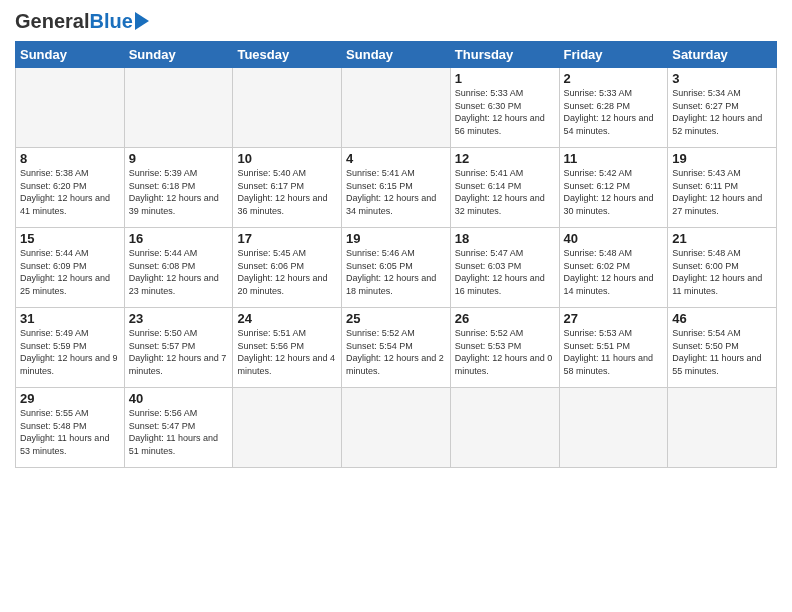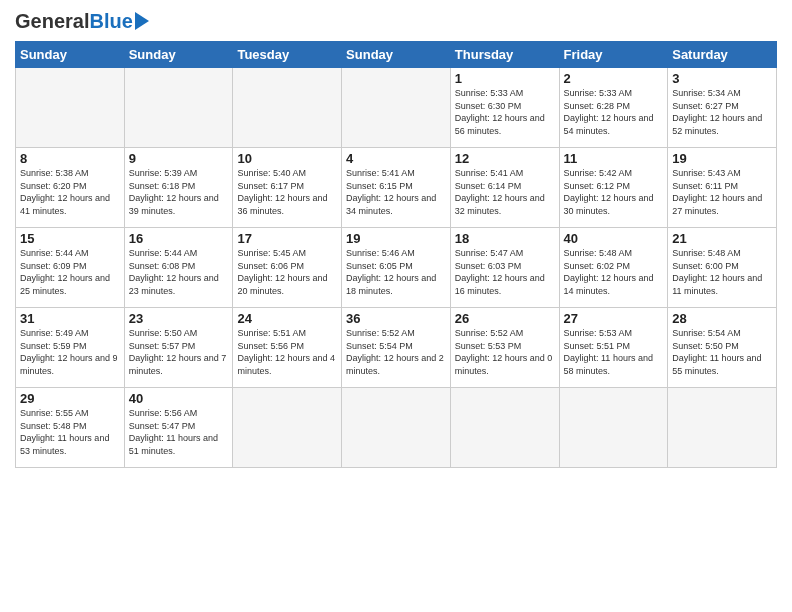--- a/index.html
+++ b/index.html
@@ -210,33 +210,33 @@
           </td>
           <td>
             <span class="day-num">23</span>
             <div class="day-info">Sunrise: 5:50 AM<br>Sunset: 5:57 PM<br>Daylight: 12 hours and 7 minutes.</div>
           </td>
           <td>
             <span class="day-num">24</span>
             <div class="day-info">Sunrise: 5:51 AM<br>Sunset: 5:56 PM<br>Daylight: 12 hours and 4 minutes.</div>
           </td>
           <td>
-            <span class="day-num">36</span>
+            <span class="day-num">25</span>
             <div class="day-info">Sunrise: 5:52 AM<br>Sunset: 5:54 PM<br>Daylight: 12 hours and 2 minutes.</div>
           </td>
           <td>
             <span class="day-num">26</span>
             <div class="day-info">Sunrise: 5:52 AM<br>Sunset: 5:53 PM<br>Daylight: 12 hours and 0 minutes.</div>
           </td>
           <td>
             <span class="day-num">27</span>
             <div class="day-info">Sunrise: 5:53 AM<br>Sunset: 5:51 PM<br>Daylight: 11 hours and 58 minutes.</div>
           </td>
           <td>
-            <span class="day-num">28</span>
+            <span class="day-num">46</span>
             <div class="day-info">Sunrise: 5:54 AM<br>Sunset: 5:50 PM<br>Daylight: 11 hours and 55 minutes.</div>
           </td>
         </tr>
         <tr>
           <td>
             <span class="day-num">29</span>
             <div class="day-info">Sunrise: 5:55 AM<br>Sunset: 5:48 PM<br>Daylight: 11 hours and 53 minutes.</div>
           </td>
           <td>
             <span class="day-num">40</span>

